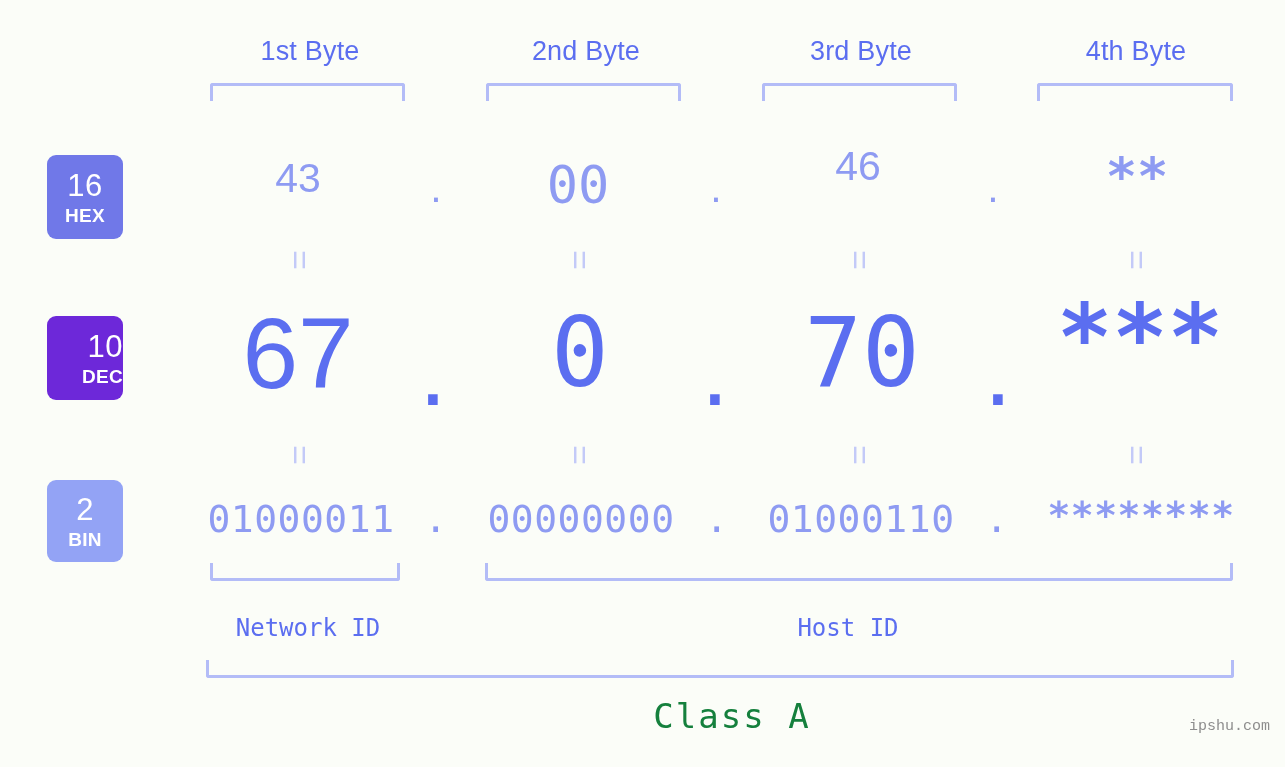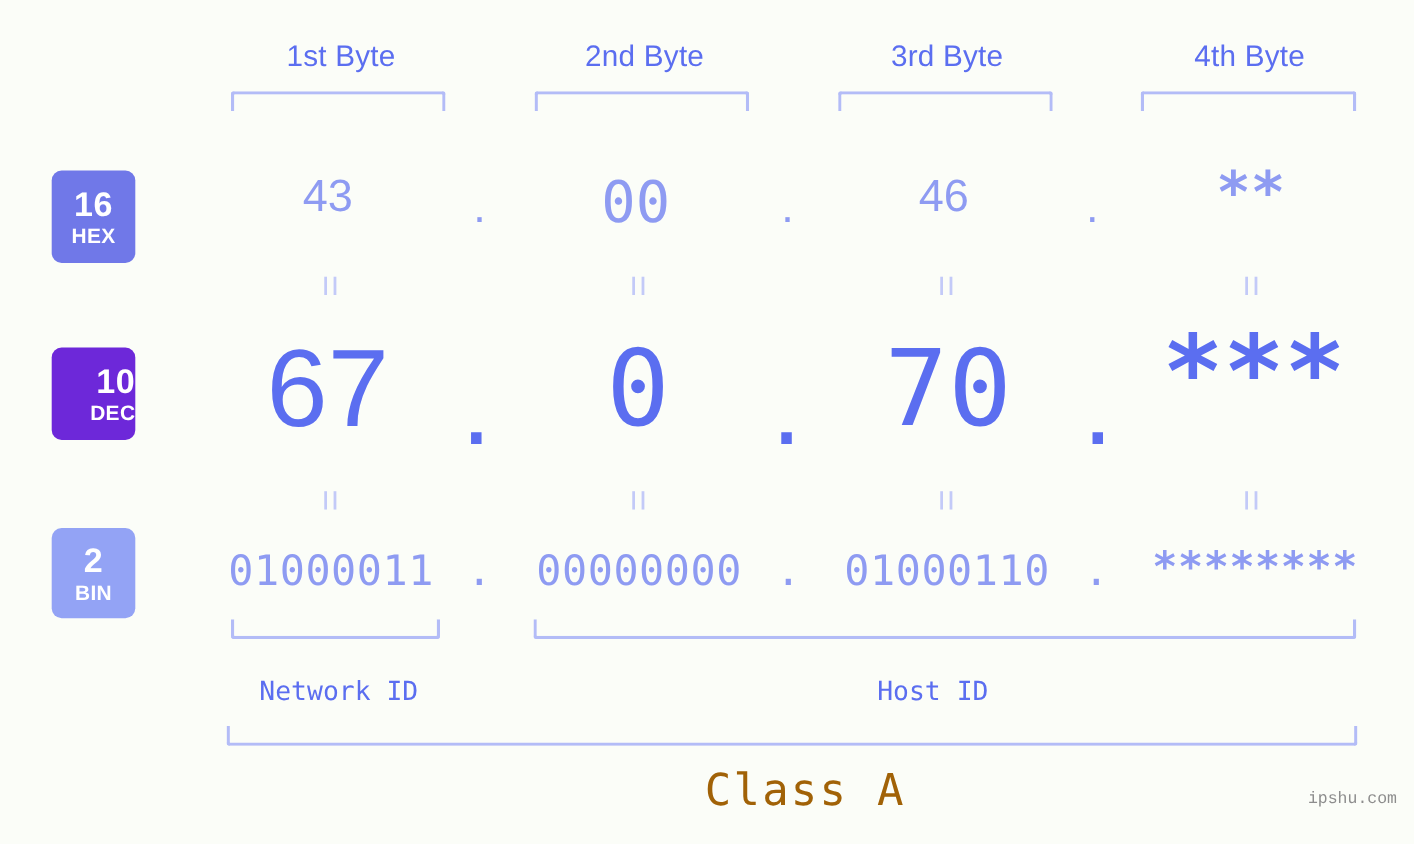--- a/index.html
+++ b/index.html
@@ -46,21 +46,21 @@
     border-radius:9px;
     color:#ffffff;
     display:flex;
     flex-direction:column;
     align-items:center;
     justify-content:center;
     font-family:"Liberation Sans", sans-serif;
     line-height:1;
     user-select:none;
   }
-  .badge .num{font-size:31px;font-weight:700;letter-spacing:.5px;}
+  .badge .num{font-size:31px;font-weight:400;letter-spacing:.5px;}
   .badge .nm{font-size:19px;font-weight:700;margin-top:5px;letter-spacing:.3px;}
 
   
   .row{position:absolute;left:0;width:1285px;}
 
   .cell{
     position:absolute;
     transform:translateX(-50%);
     white-space:nowrap;
     text-align:center;
@@ -118,23 +118,23 @@
     position:absolute;
     transform:translateX(-50%);
     color:#5b6ef0;
     font-family:"DejaVu Sans Mono", monospace;
     font-size:24px;
     white-space:nowrap;
   }
   .classlabel{
     position:absolute;
     transform:translateX(-50%);
-    color:#a16207;
+    color:#15803d;
     font-family:"DejaVu Sans Mono", monospace;
-    font-size:40px;
+    font-size:34px;
     letter-spacing:2px;
     white-space:nowrap;
   }
   .watermark{
     position:absolute;
     color:#8d8d8d;
     font-family:Liberation Mono, monospace;
     font-size:15px;
     white-space:nowrap;
   }
@@ -167,21 +167,21 @@
   <div class="badge" style="left:47px;top:480px;height:82px;background:#93a3f5;">
     <span class="num">2</span>
     <span class="nm">BIN</span>
   </div>
 
   <div class="row" style="top:0;">
     <div class="cell hexval" style="left:298px;top:158px;">43</div>
     <div class="sep hexval" style="left:436px;top:168px;">.</div>
     <div class="cell hexval mono" style="left:578px;top:159px;">00</div>
     <div class="sep hexval" style="left:716px;top:168px;">.</div>
-    <div class="cell hexval" style="left:858px;top:158px;">46</div>
+    <div class="cell hexval" style="left:858px;top:146px;">46</div>
     <div class="sep hexval" style="left:993px;top:168px;">.</div>
     <div class="cell hexval stars" style="left:1137px;top:150px;">**</div>
   </div>
 
   <div class="eq" style="left:300px;top:243px;">=</div>
   <div class="eq" style="left:580px;top:243px;">=</div>
   <div class="eq" style="left:860px;top:243px;">=</div>
   <div class="eq" style="left:1137px;top:243px;">=</div>
 
   <div class="row" style="top:0;">

